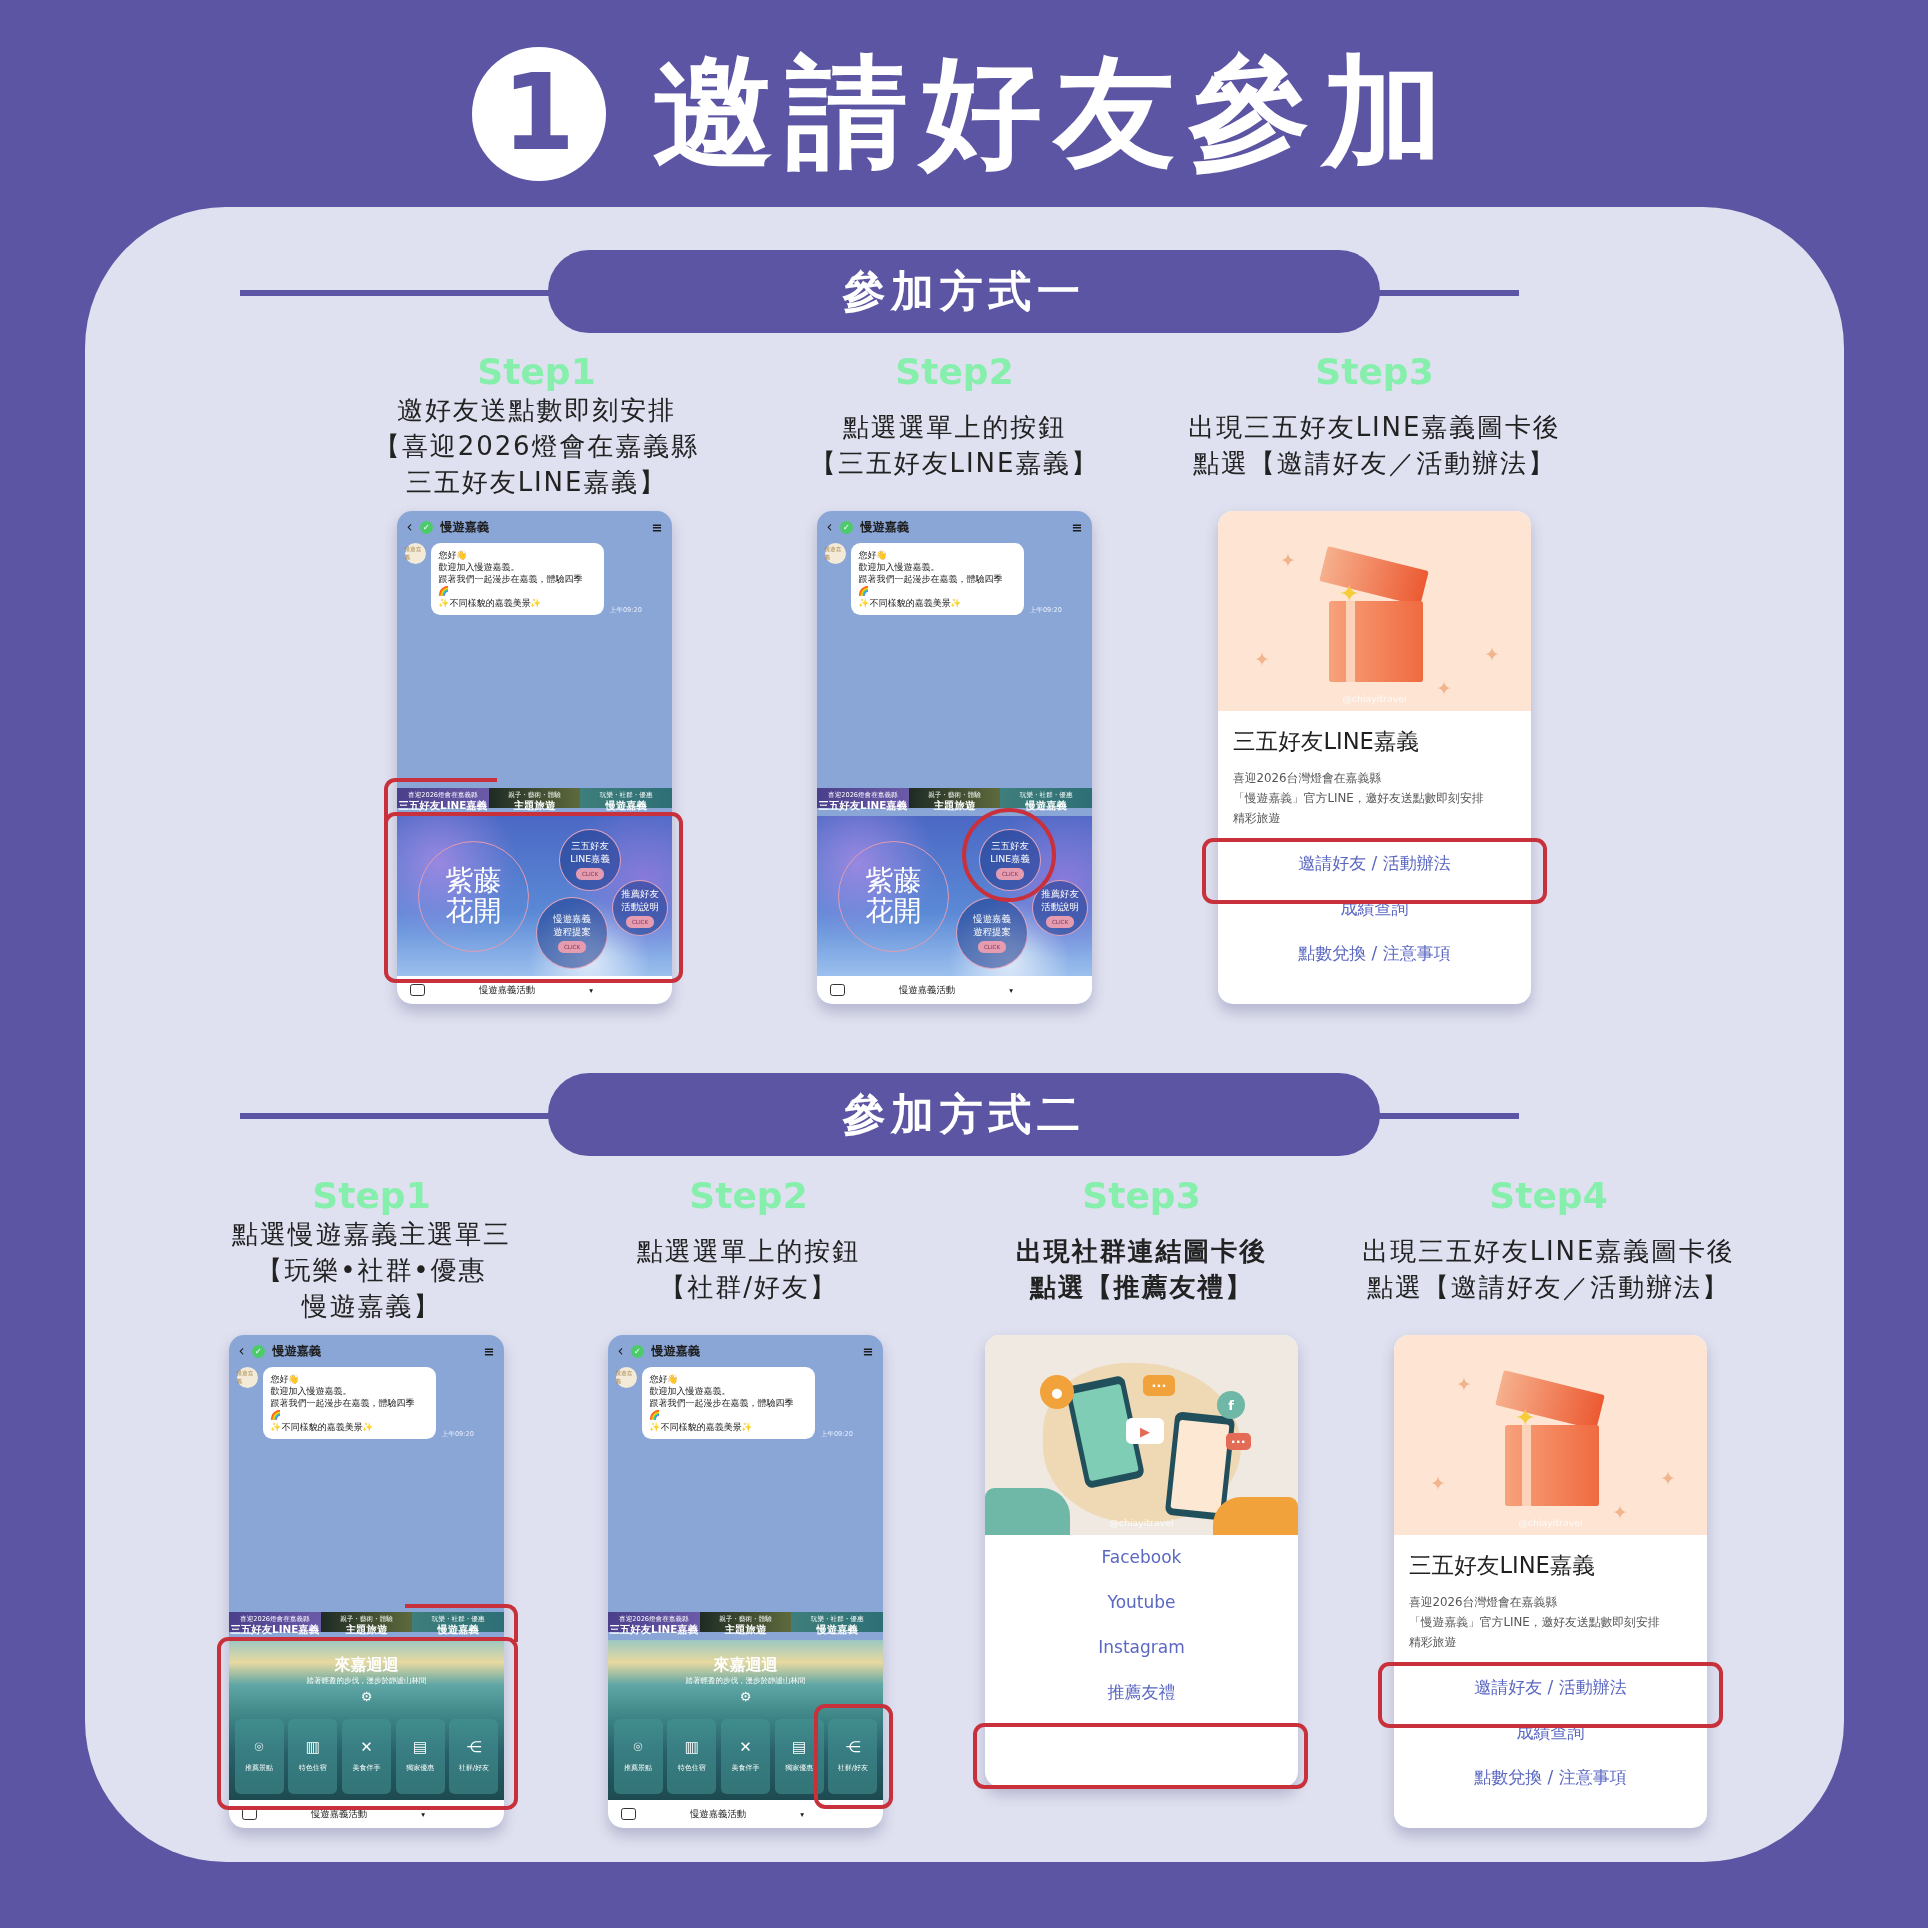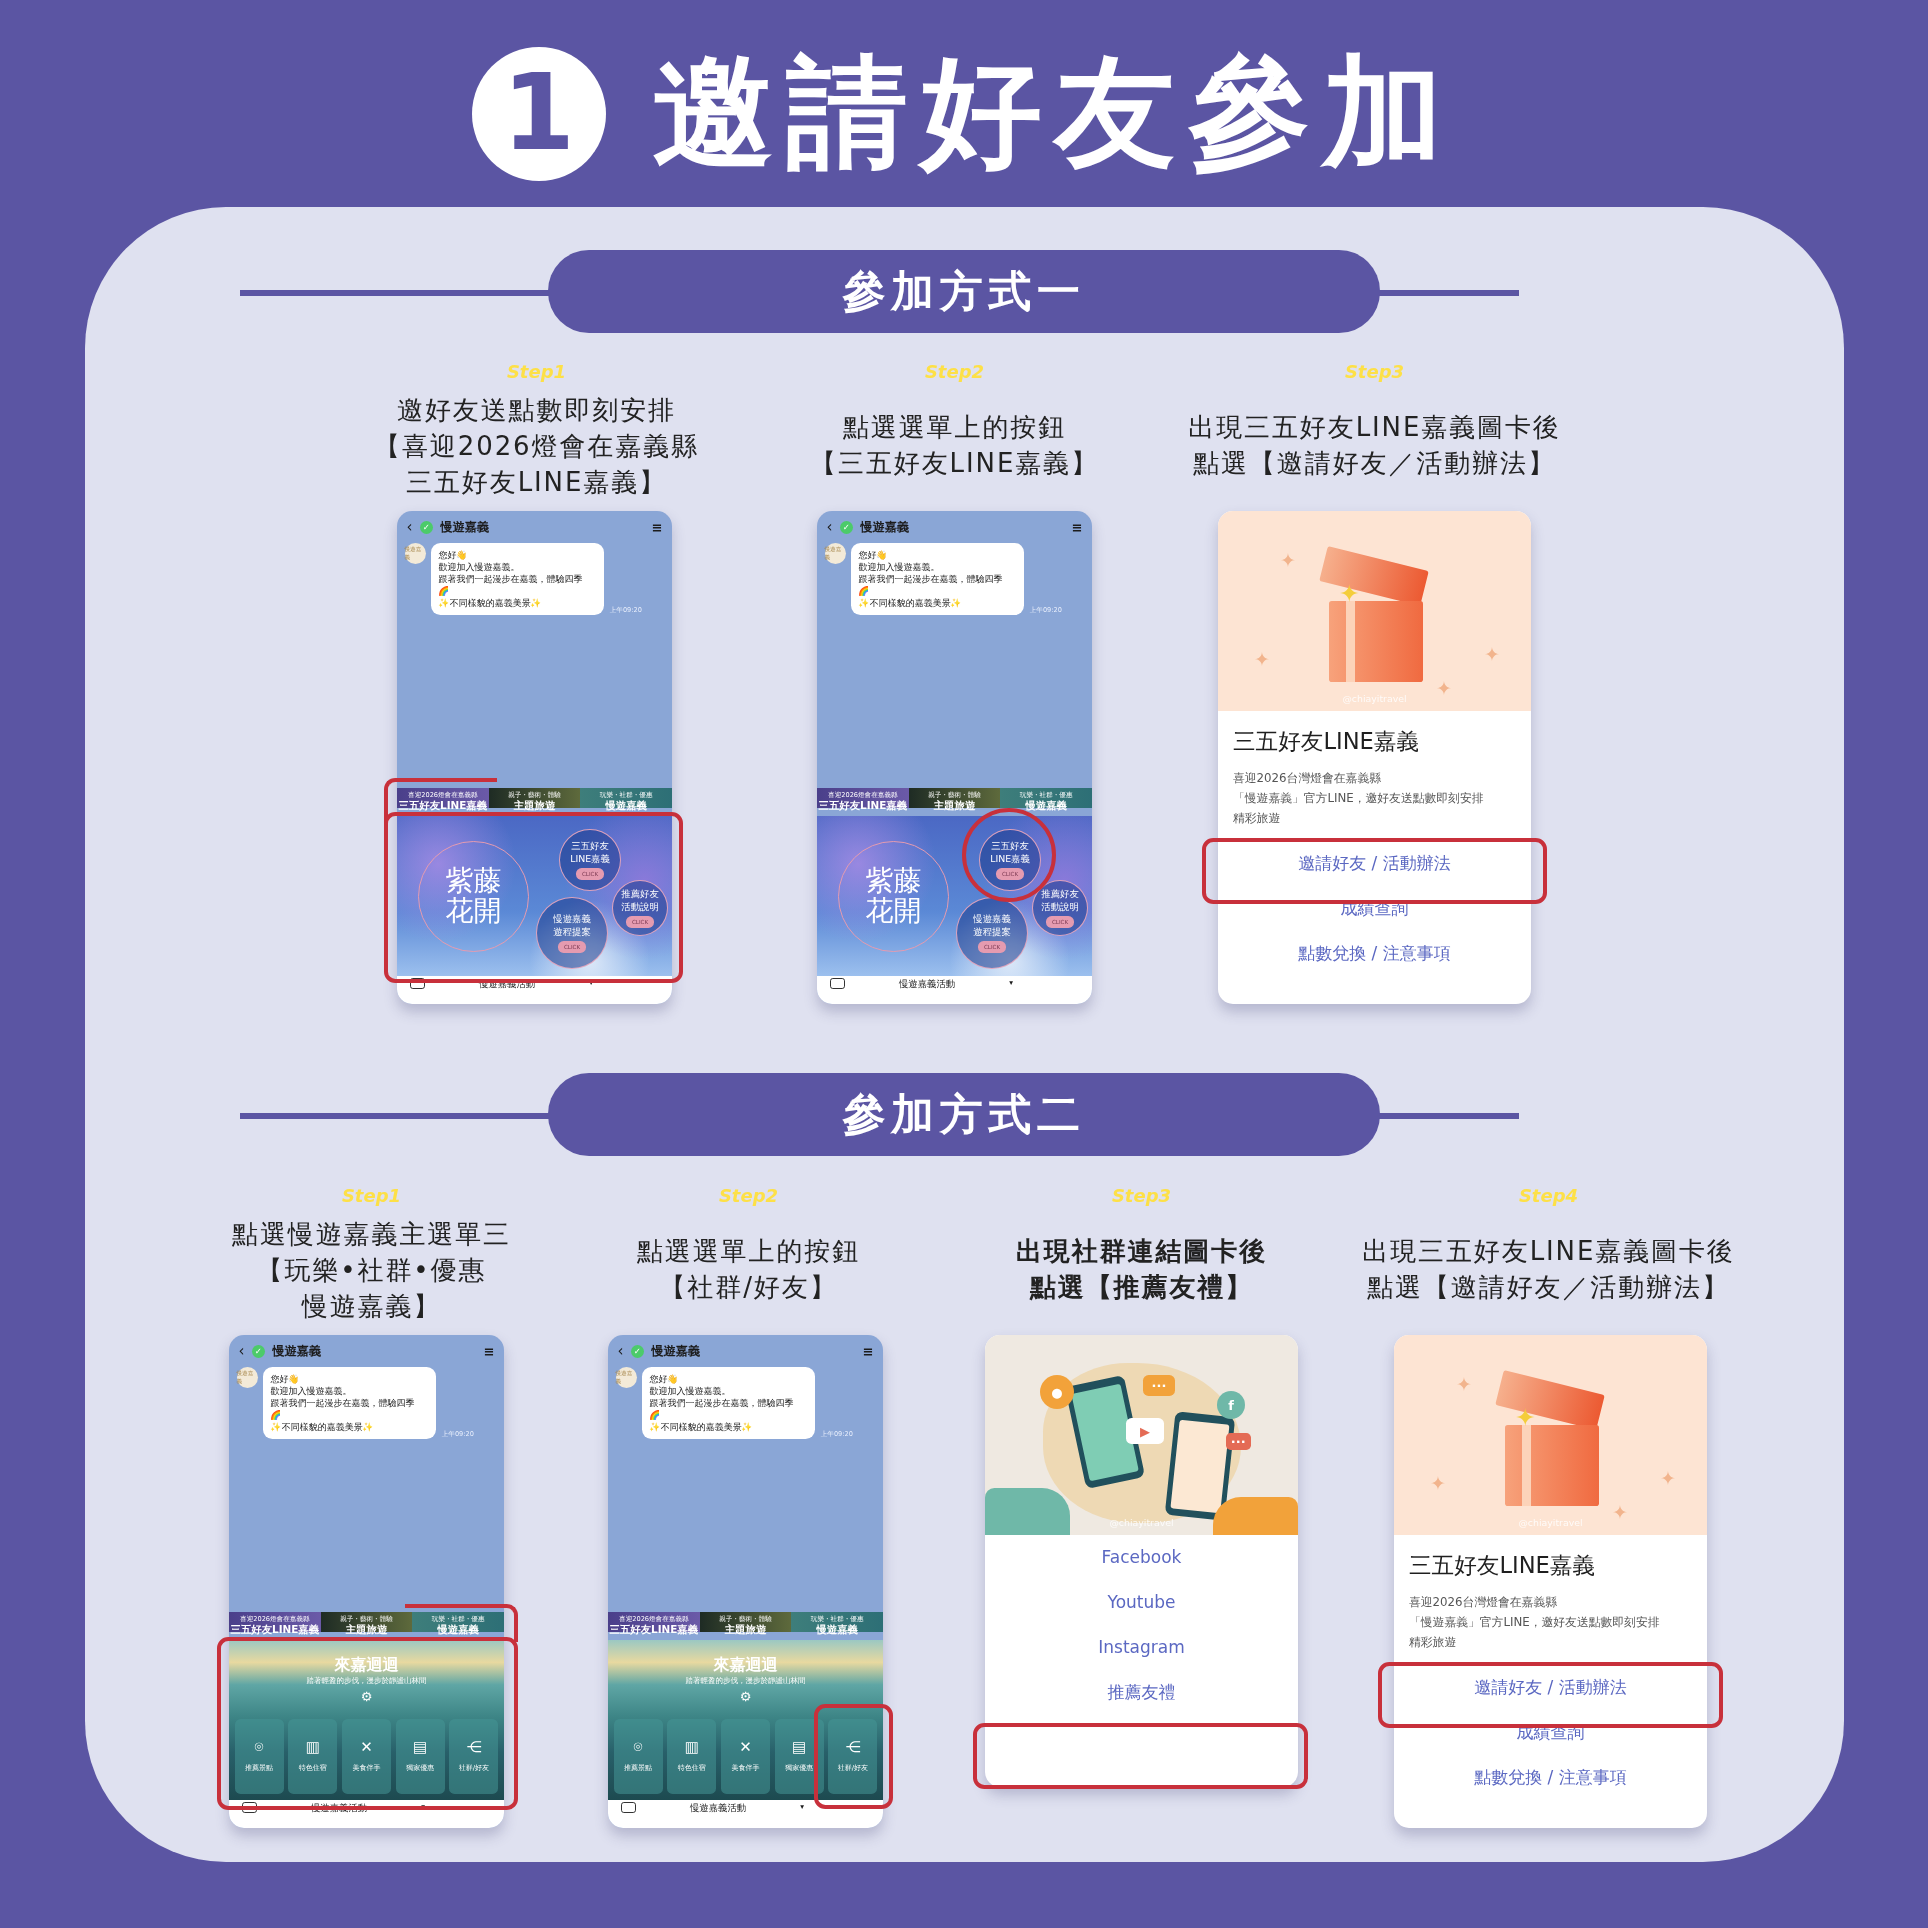--- a/index.html
+++ b/index.html
@@ -37,21 +37,21 @@
     .section-head .pill {
       position: absolute; left: 308px; width: 832px; top: 0; height: 83px;
       background: #5b55a3; border-radius: 41px;
       color: #fff; font-size: 43px; font-weight: bold; letter-spacing: 5.6px;
       display: flex; align-items: center; justify-content: center;
     }
     .step-col {
       position: absolute; text-align: center;
     }
     .step-label {
-      color: #fde047; font-weight: bold; font-size: 18px; height: 41px; line-height: 41px; font-style: italic;
+      color: #86efac; font-weight: bold; font-size: 36px; height: 41px; line-height: 41px;
     }
     .step-desc {
       font-size: 26px; line-height: 36px; color: #222; letter-spacing: 1.9px;
       white-space: pre-line;
     }
     
     .phone {
       position: absolute; width: 275px; height: 493px;
       background: #8aa6d6; border-radius: 15px; overflow: hidden;
       box-shadow: 0 7.5px 13px rgba(60,60,110,0.25);
@@ -131,21 +131,21 @@
       position: absolute; left: 5.6px; right: 5.6px; top: 79px; height: 75px; display: flex; gap: 4.7px;
     }
     .mt-tile {
       flex: 1; background: rgba(70,150,150,0.55); border-radius: 5.6px; color: #fff;
       display: flex; flex-direction: column; align-items: center; justify-content: center; gap: 7.5px;
       font-size: 7px;
     }
     .mt-tile .ic { font-size: 15px; line-height: 15px; }
     .phone-bottom {
       position: absolute; left: 0; right: 0; bottom: 0; height: 28px; background: #fff;
-      display: flex; align-items: flex-start; padding: 2px 13px; font-size: 9.4px; color: #1a1a1a;
+      display: flex; align-items: center; padding: 2px 13px; font-size: 9.4px; color: #1a1a1a;
     }
     .phone-bottom .kb {
       width: 15px; height: 11.3px; border: 1.4px solid #333; border-radius: 2.8px;
     }
     .phone-bottom .lbl { flex: 1; text-align: center; }
     .phone-bottom .caret { font-size: 7.5px; margin-right: 66px; }
     .hl {
       position: absolute; border: 4.7px solid #c8303b; border-radius: 11.3px; pointer-events: none;
     }
     .hl-circle { border-radius: 50%; }

